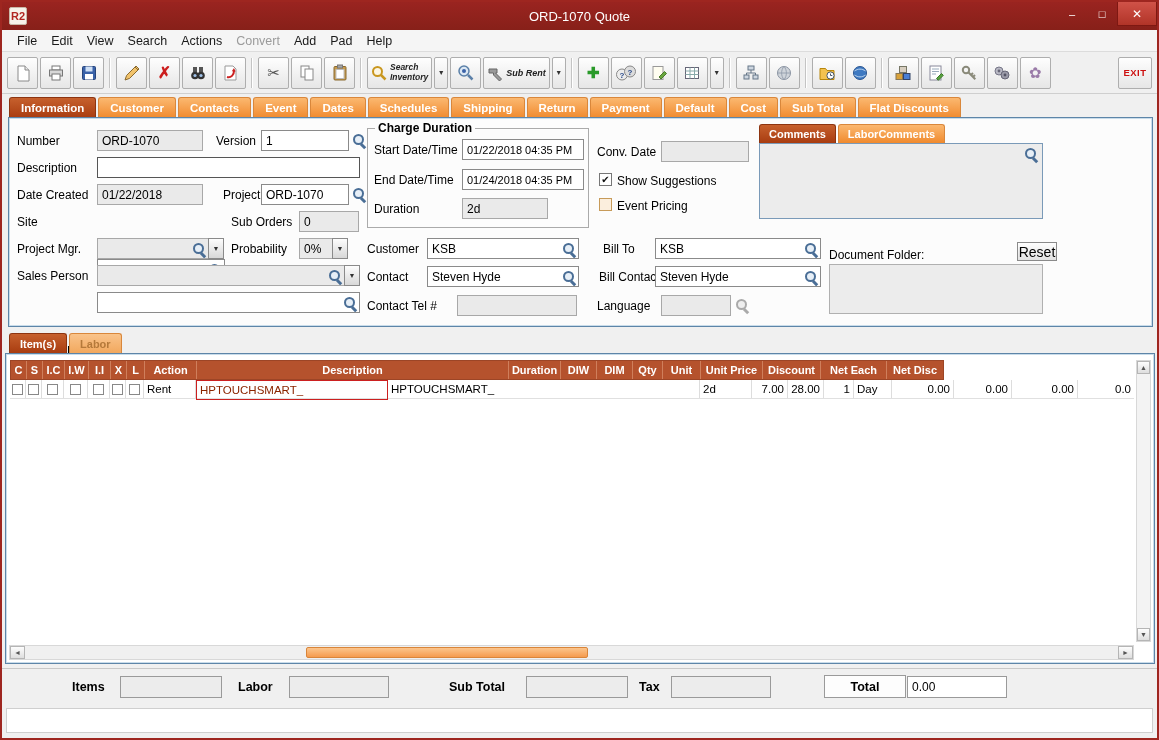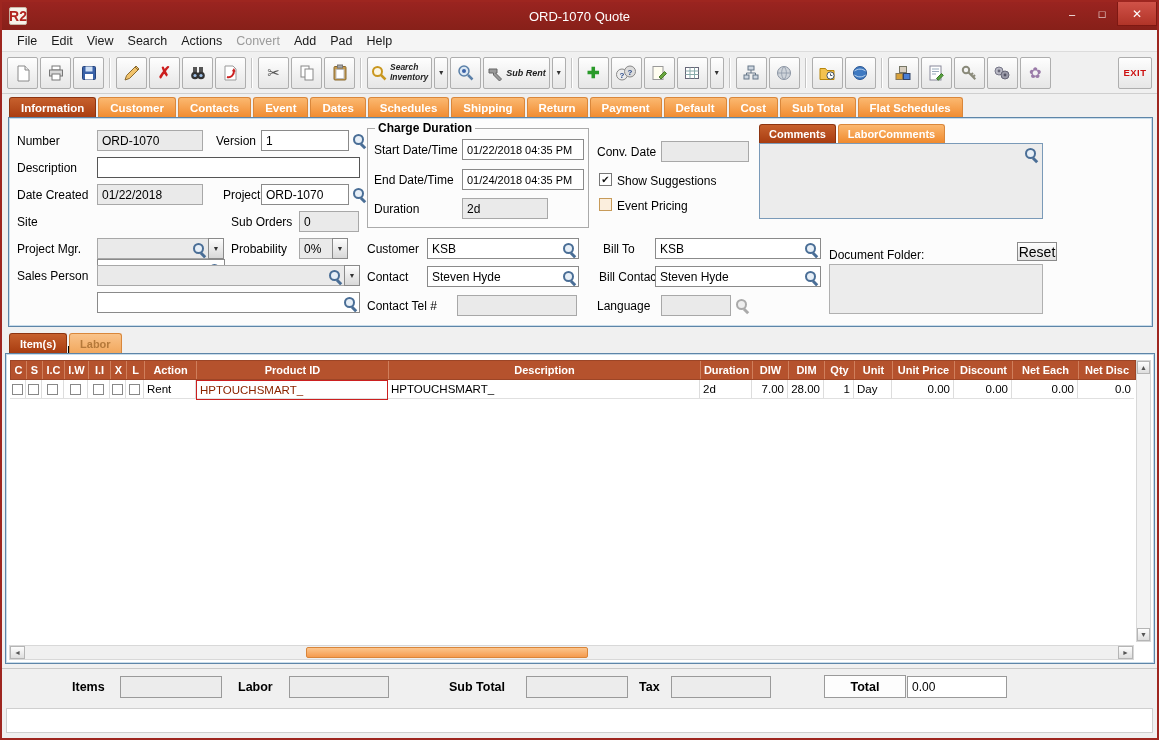--- a/index.html
+++ b/index.html
@@ -1,21 +1,21 @@
 <!DOCTYPE html>
 <html><head>
 <meta charset="utf-8">
 <style>
   *{margin:0;padding:0;box-sizing:border-box;}
   body{font-family:"Liberation Sans",sans-serif;font-size:12px;background:#6d6d6d;width:1159px;height:740px;overflow:hidden;}
   .window{position:relative;width:1159px;height:740px;background:#f0f0f0;border:2px solid #9e2620;}
 
   
   .titlebar{position:absolute;left:0;top:0;right:0;height:28px;background:linear-gradient(#9a2420,#872019);display:flex;align-items:center;}
-  .app-icon{width:18px;height:18px;margin:0 7px;background:#f7f3ea;border:1px solid #c9b9a9;color:#b12620;font-weight:bold;font-size:14px;display:flex;align-items:center;justify-content:center;border-radius:2px;}
+  .app-icon{width:18px;height:18px;margin:0 7px;background:#f7f3ea;border:1px solid #c9b9a9;color:#b12620;font-weight:bold;font-size:11px;display:flex;align-items:center;justify-content:center;border-radius:2px;}
   .title-text{position:absolute;left:0;right:0;text-align:center;color:#fff;font-size:13px;}
   .win-controls{margin-left:auto;display:flex;z-index:2;height:100%;align-items:flex-start;}
   .win-btn{width:30px;height:24px;display:flex;align-items:center;justify-content:center;color:#fff;font-size:11px;}
   .win-close{width:40px;background:linear-gradient(#d05248,#b13428);border:1px solid #7e1812;border-top:none;font-size:12px;}
 
   
   .menubar{position:absolute;top:28px;left:0;right:0;height:22px;background:#f5f5f5;border-bottom:1px solid #dcdcdc;display:flex;align-items:center;padding-left:8px;}
   .menu-item{padding:2px 7px;color:#1a1a1a;font-size:12.5px;}
   .menu-item.disabled{color:#9b9b9b;}
 
@@ -313,21 +313,21 @@
     <div class="tab">Contacts</div>
     <div class="tab">Event</div>
     <div class="tab">Dates</div>
     <div class="tab">Schedules</div>
     <div class="tab">Shipping</div>
     <div class="tab">Return</div>
     <div class="tab">Payment</div>
     <div class="tab">Default</div>
     <div class="tab">Cost</div>
     <div class="tab">Sub Total</div>
-    <div class="tab">Flat Schedules</div>
+    <div class="tab">Flat Discounts</div>
   </div>
 
   <div class="panel" style="left:6px;top:115px;width:1145px;height:210px;">
     <span class="lbl" style="left:8px;top:16px;">Number</span>
     <div class="fld ro" style="left:88px;top:12px;width:106px;">ORD-1070</div>
     <span class="lbl" style="left:207px;top:16px;">Version</span>
     <div class="fld" style="left:252px;top:12px;width:88px;">1</div>
     <span class="mag" style="left:343px;top:15px;"></span>
 
     <span class="lbl" style="left:8px;top:43px;">Description</span>
@@ -444,21 +444,20 @@
 
     <div class="th">
       <div class="hc c0">C</div>
       <div class="hc c1">S</div>
       <div class="hc c2">I.C</div>
       <div class="hc c3">I.W</div>
       <div class="hc c4">I.I</div>
       <div class="hc c5">X</div>
       <div class="hc c6">L</div>
       <div class="hc c7">Action</div>
-      <div class="hc c8">Product ID</div>
       <div class="hc c9">Description</div>
       <div class="hc c10">Duration</div>
       <div class="hc c11">DIW</div>
       <div class="hc c12">DIM</div>
       <div class="hc c13">Qty</div>
       <div class="hc c14">Unit</div>
       <div class="hc c15">Unit Price</div>
       <div class="hc c16">Discount</div>
       <div class="hc c17">Net Each</div>
       <div class="hc c18">Net Disc</div>

